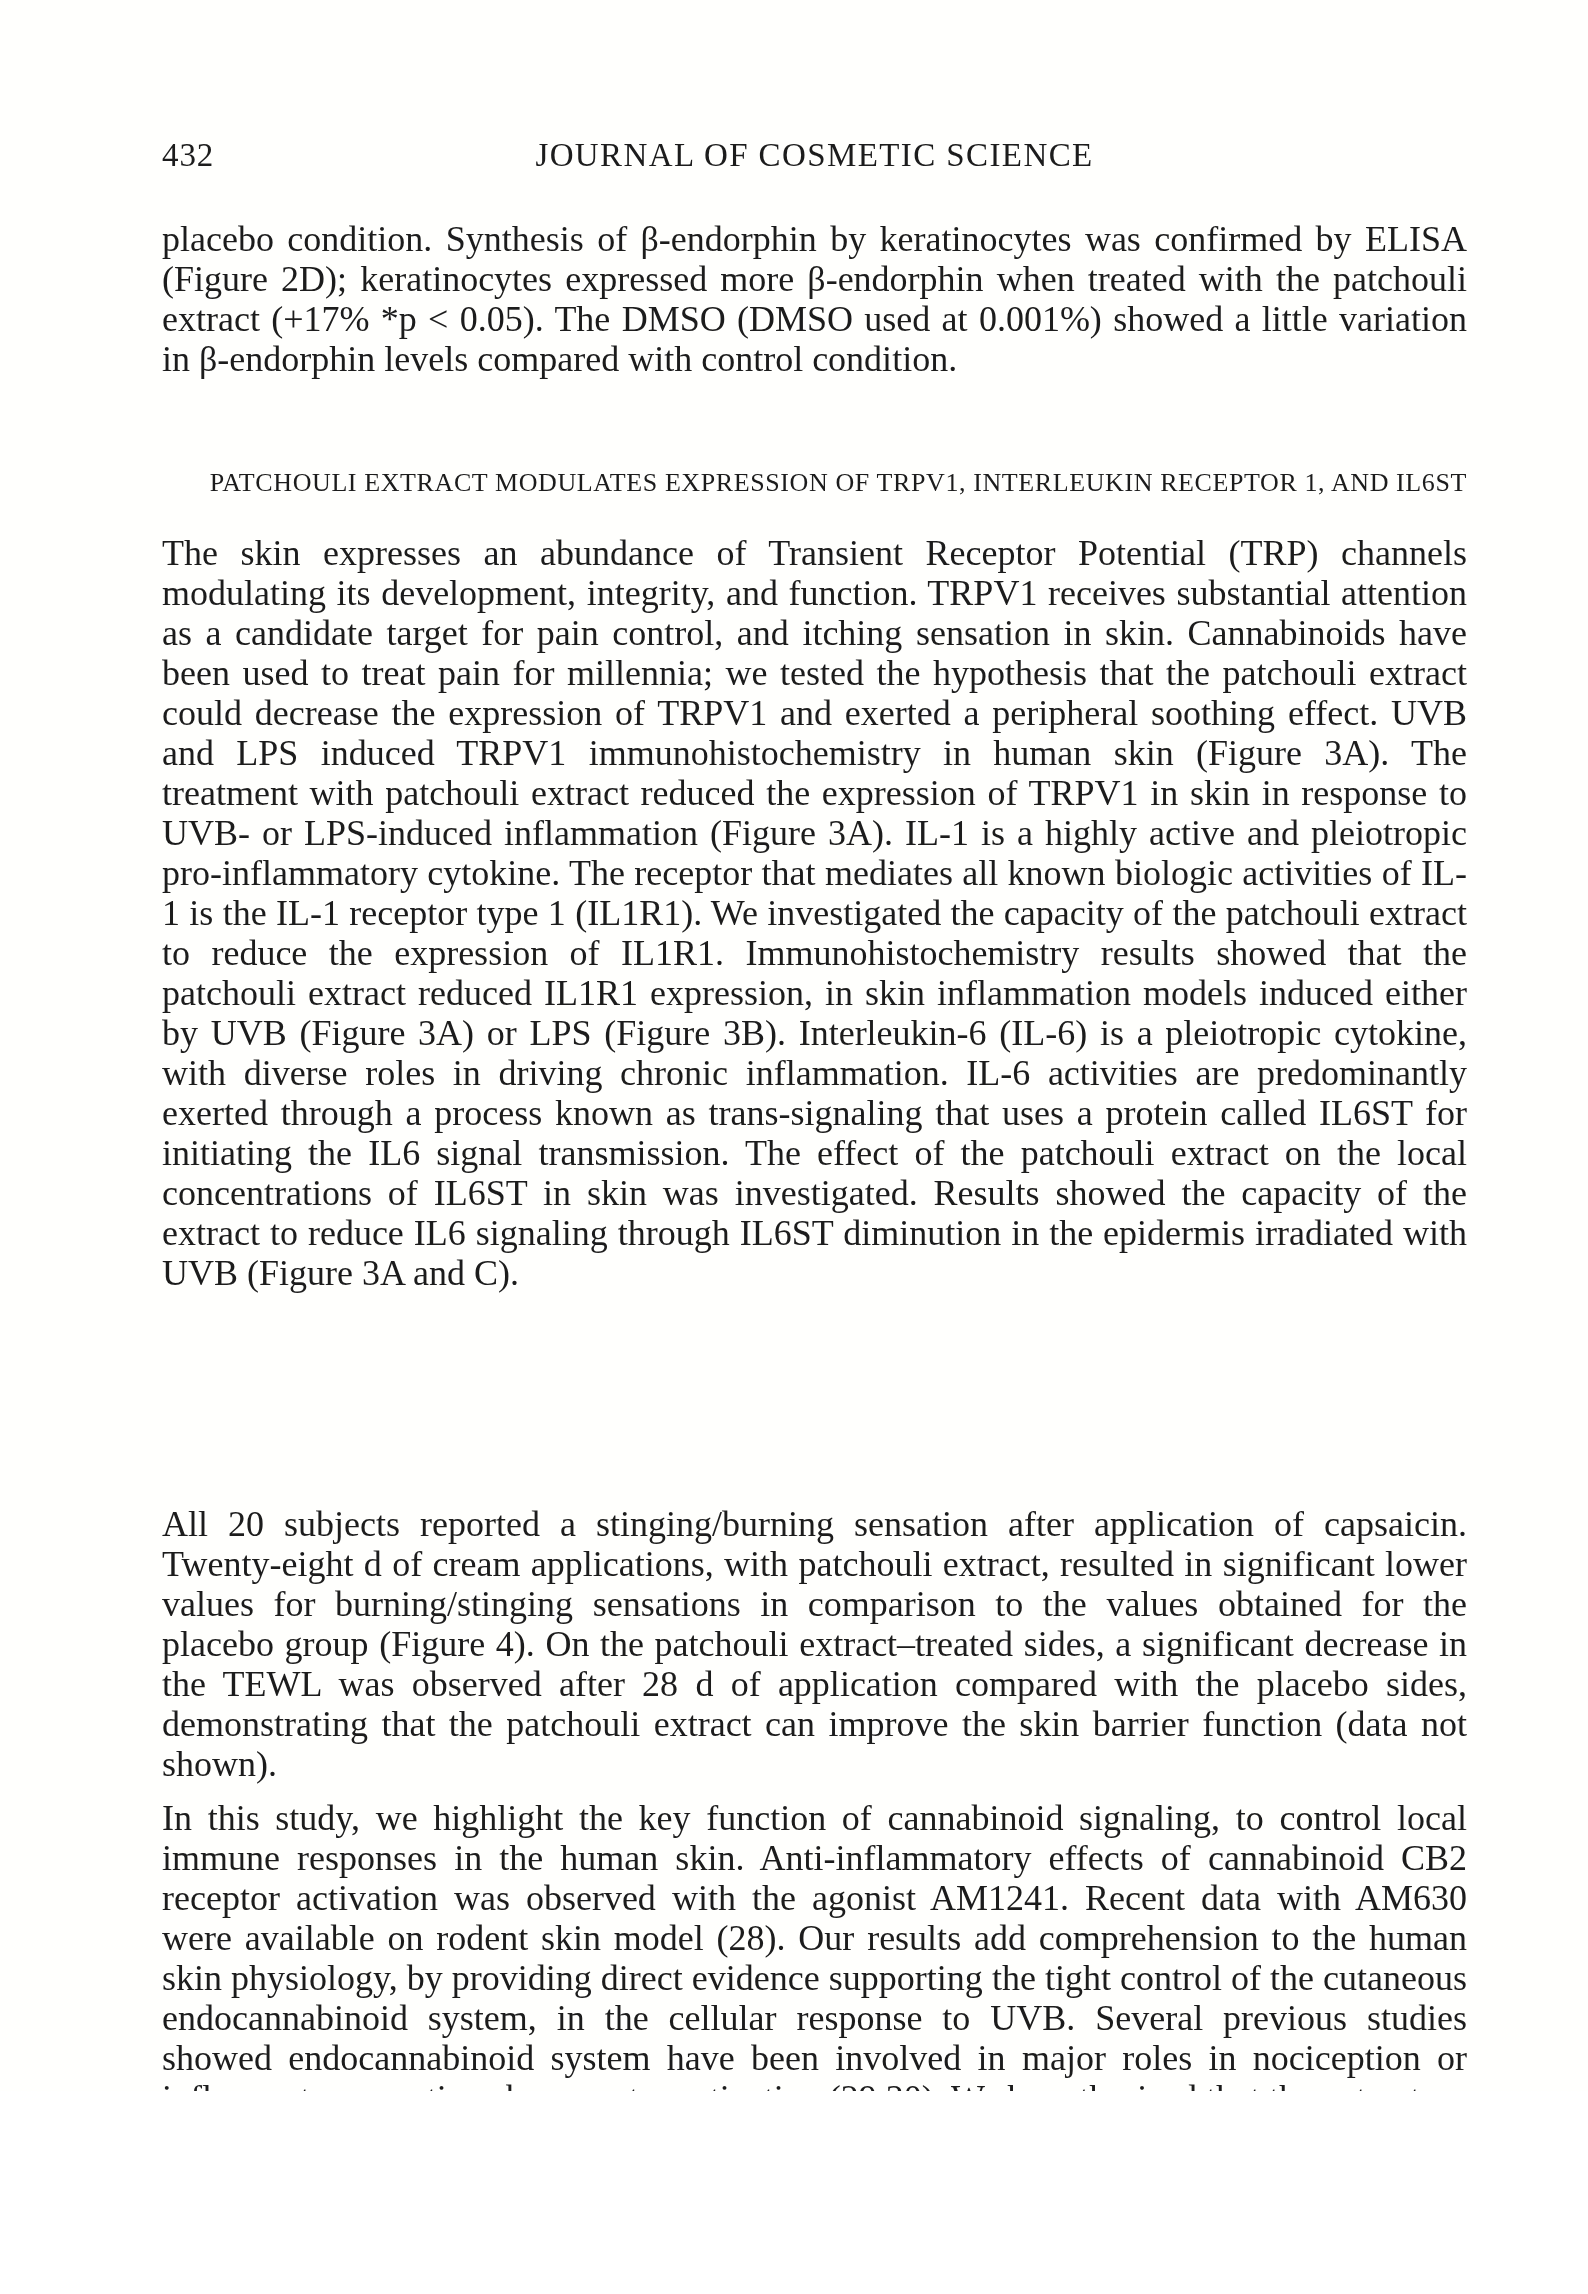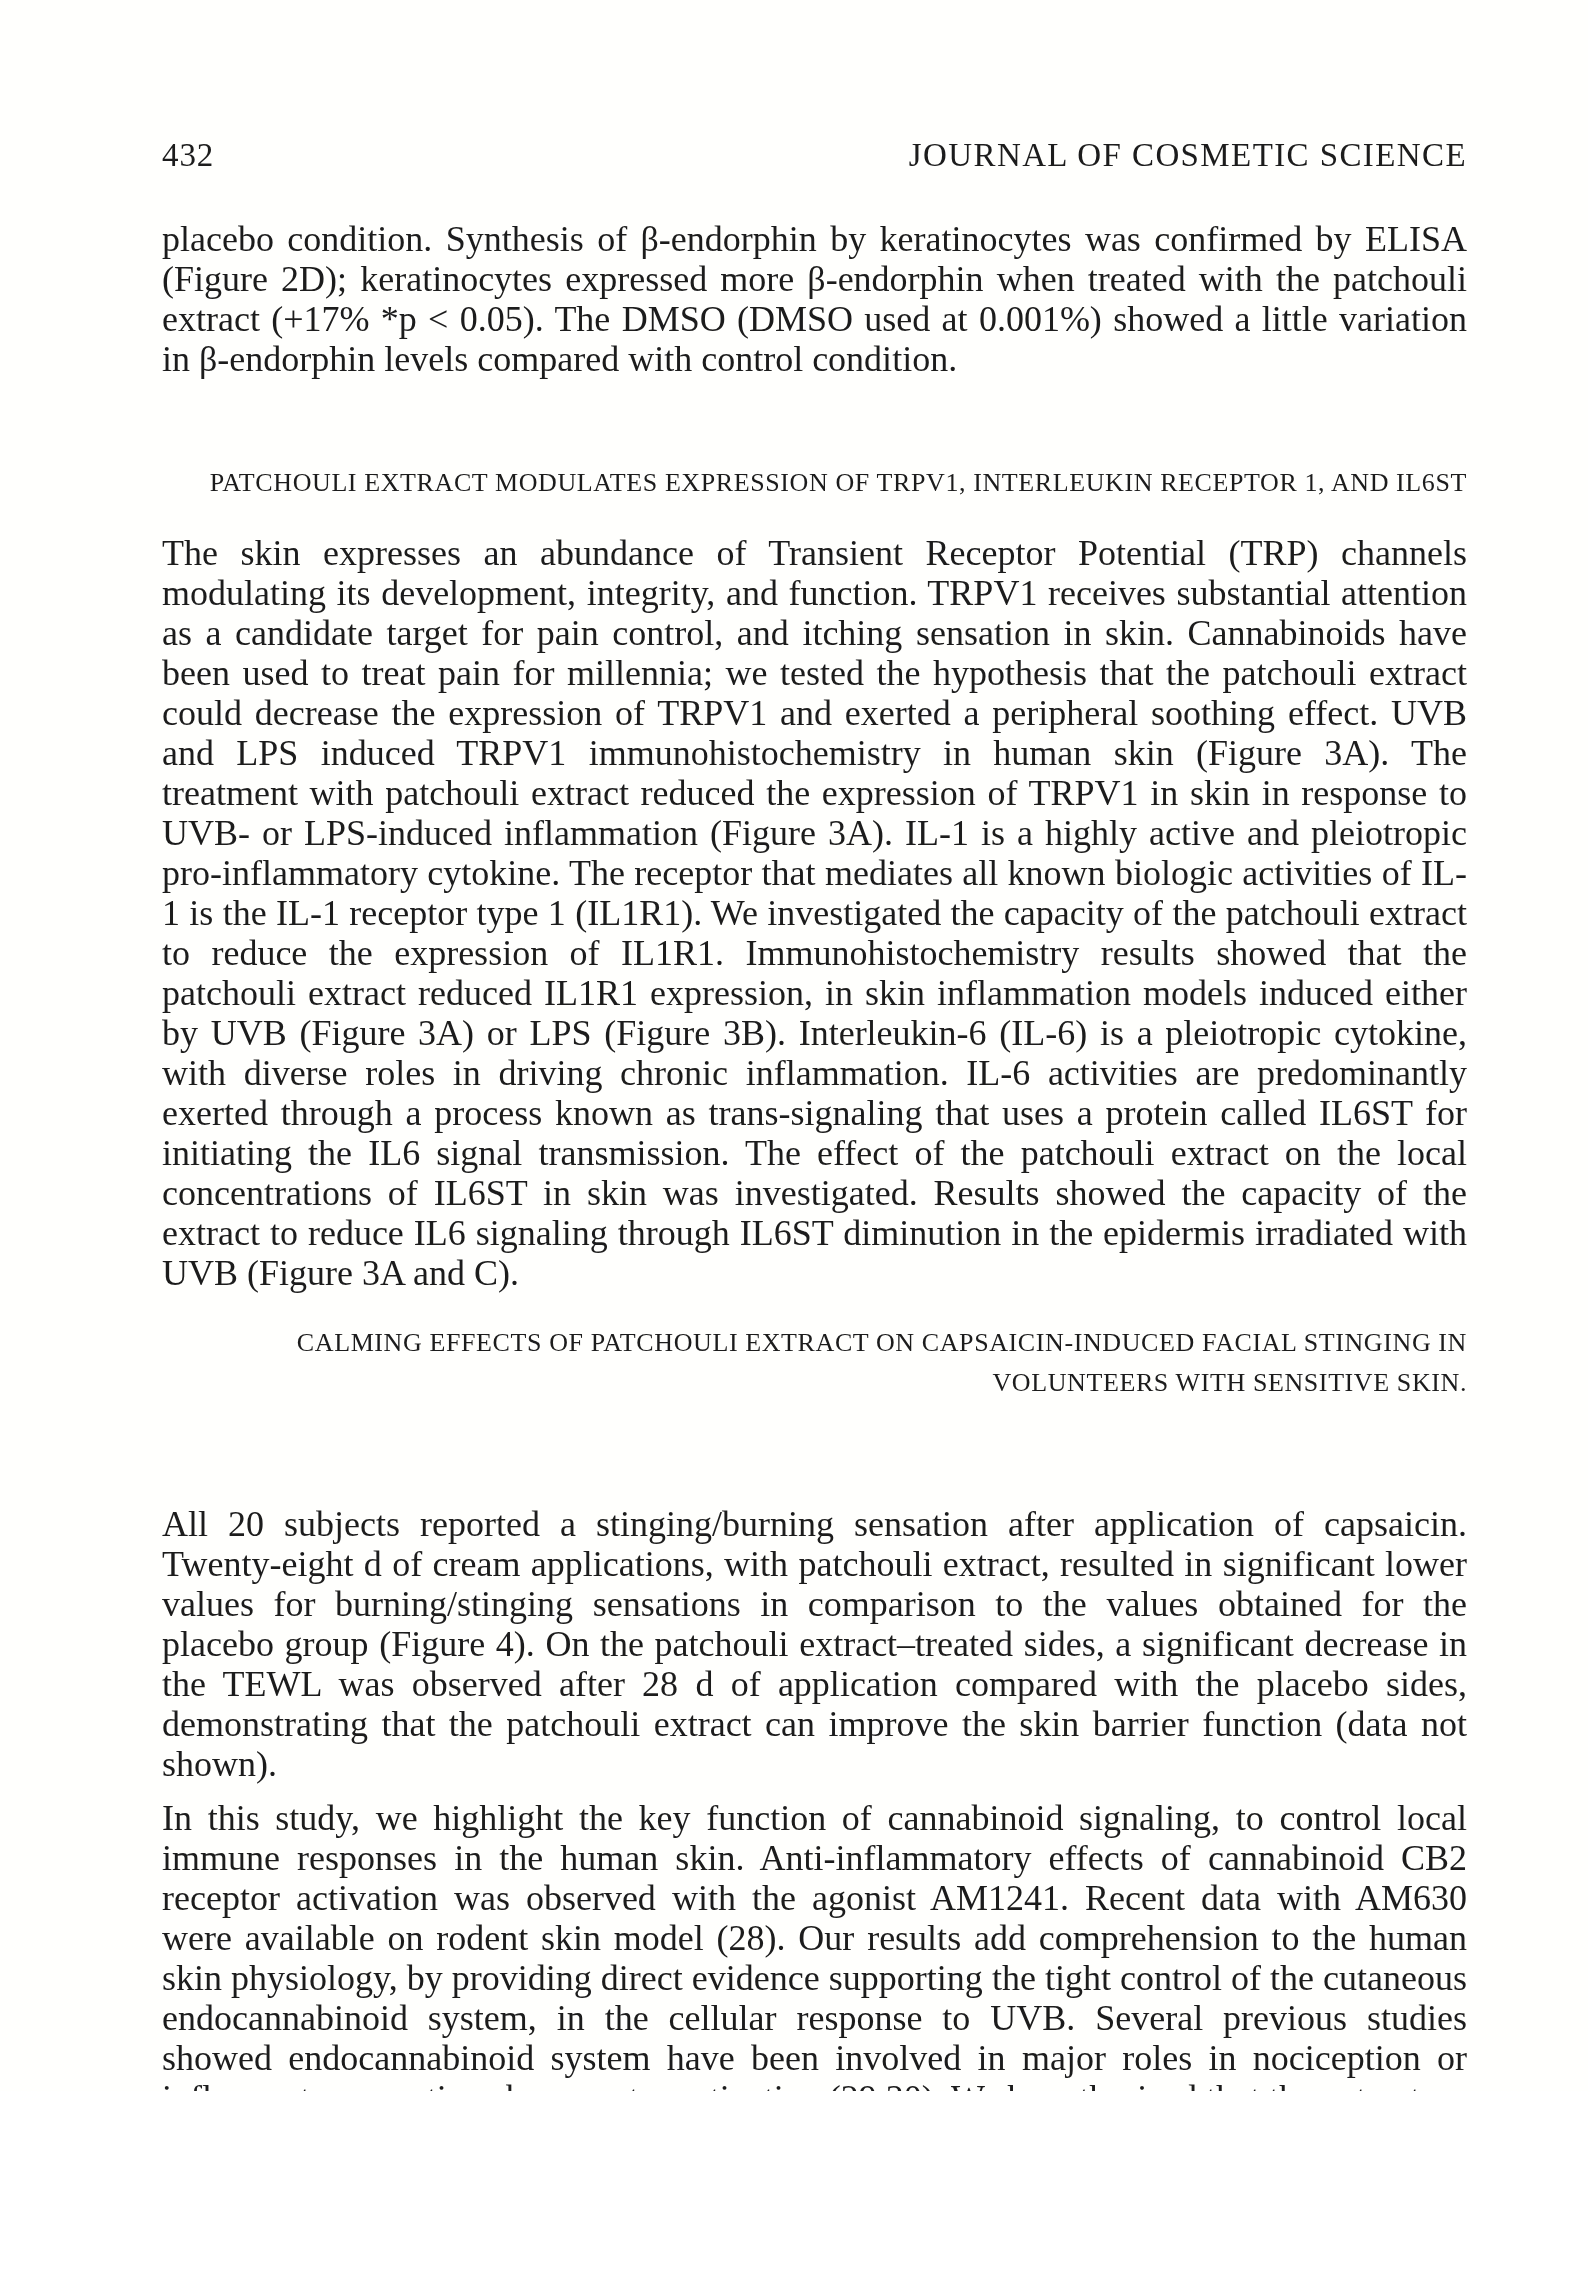--- a/index.html
+++ b/index.html
@@ -26,21 +26,21 @@
     height: 41px;
   }
   .page-number {
     position: absolute;
     left: 0;
     top: 0;
     font-size: 33px;
     letter-spacing: 0.9px;
   }
   .journal-title {
-    text-align: right;
+    text-align: center;
     font-size: 33px;
     letter-spacing: 1.4px;
     white-space: nowrap;
   }
   .body-para {
     font-size: 36px;
     line-height: 40px;
     text-align: justify;
     text-justify: inter-word;
   }
@@ -79,21 +79,20 @@
     <span class="page-number">432</span>
     <div class="journal-title">JOURNAL OF COSMETIC SCIENCE</div>
   </div>
 
   <div class="block body-para para-intro">placebo condition. Synthesis of β-endorphin by keratinocytes was confirmed by ELISA (Figure 2D); keratinocytes expressed more β-endorphin when treated with the patchouli extract (+17% *p &lt; 0.05). The DMSO (DMSO used at 0.001%) showed a little variation in β-endorphin levels compared with control condition.</div>
 
   <div class="block heading-small heading-trpv1">PATCHOULI EXTRACT MODULATES EXPRESSION OF TRPV1, INTERLEUKIN RECEPTOR 1, AND IL6ST</div>
 
   <div class="block body-para para-trpv1">The skin expresses an abundance of Transient Receptor Potential (TRP) channels modulating its development, integrity, and function. TRPV1 receives substantial attention as a candidate target for pain control, and itching sensation in skin. Cannabinoids have been used to treat pain for millennia; we tested the hypothesis that the patchouli extract could decrease the expression of TRPV1 and exerted a peripheral soothing effect. UVB and LPS induced TRPV1 immunohistochemistry in human skin (Figure 3A). The treatment with patchouli extract reduced the expression of TRPV1 in skin in response to UVB- or LPS-induced inflammation (Figure 3A). IL-1 is a highly active and pleiotropic pro-inflammatory cytokine. The receptor that mediates all known biologic activities of IL-1 is the IL-1 receptor type 1 (IL1R1). We investigated the capacity of the patchouli extract to reduce the expression of IL1R1. Immunohistochemistry results showed that the patchouli extract reduced IL1R1 expression, in skin inflammation models induced either by UVB (Figure 3A) or LPS (Figure 3B). Interleukin-6 (IL-6) is a pleiotropic cytokine, with diverse roles in driving chronic inflammation. IL-6 activities are predominantly exerted through a process known as trans-signaling that uses a protein called IL6ST for initiating the IL6 signal transmission. The effect of the patchouli extract on the local concentrations of IL6ST in skin was investigated. Results showed the capacity of the extract to reduce IL6 signaling through IL6ST diminution in the epidermis irradiated with UVB (Figure 3A and C).</div>
 
-  <div class="block heading-small heading-calming">CALMING EFFECTS OF PATCHOULI EXTRACT ON CAPSAICIN-INDUCED FACIAL STINGING IN VOLUNTEERS WITH SENSITIVE SKIN.</div>
 
   <div class="block body-para para-calming">All 20 subjects reported a stinging/burning sensation after application of capsaicin. Twenty-eight d of cream applications, with patchouli extract, resulted in significant lower values for burning/stinging sensations in comparison to the values obtained for the placebo group (Figure 4). On the patchouli extract–treated sides, a significant decrease in the TEWL was observed after 28 d of application compared with the placebo sides, demonstrating that the patchouli extract can improve the skin barrier function (data not shown).</div>
 
 
   <div class="block body-para para-discussion">In this study, we highlight the key function of cannabinoid signaling, to control local immune responses in the human skin. Anti-inflammatory effects of cannabinoid CB2 receptor activation was observed with the agonist AM1241. Recent data with AM630 were available on rodent skin model (28). Our results add comprehension to the human skin physiology, by providing direct evidence supporting the tight control of the cutaneous endocannabinoid system, in the cellular response to UVB. Several previous studies showed endocannabinoid system have been involved in major roles in nociception or inflammatory reactions by receptor activation (29,30). We hypothesized that the extract</div>
 
   <div class="bottom-bar"></div>
 
 </div>
 

